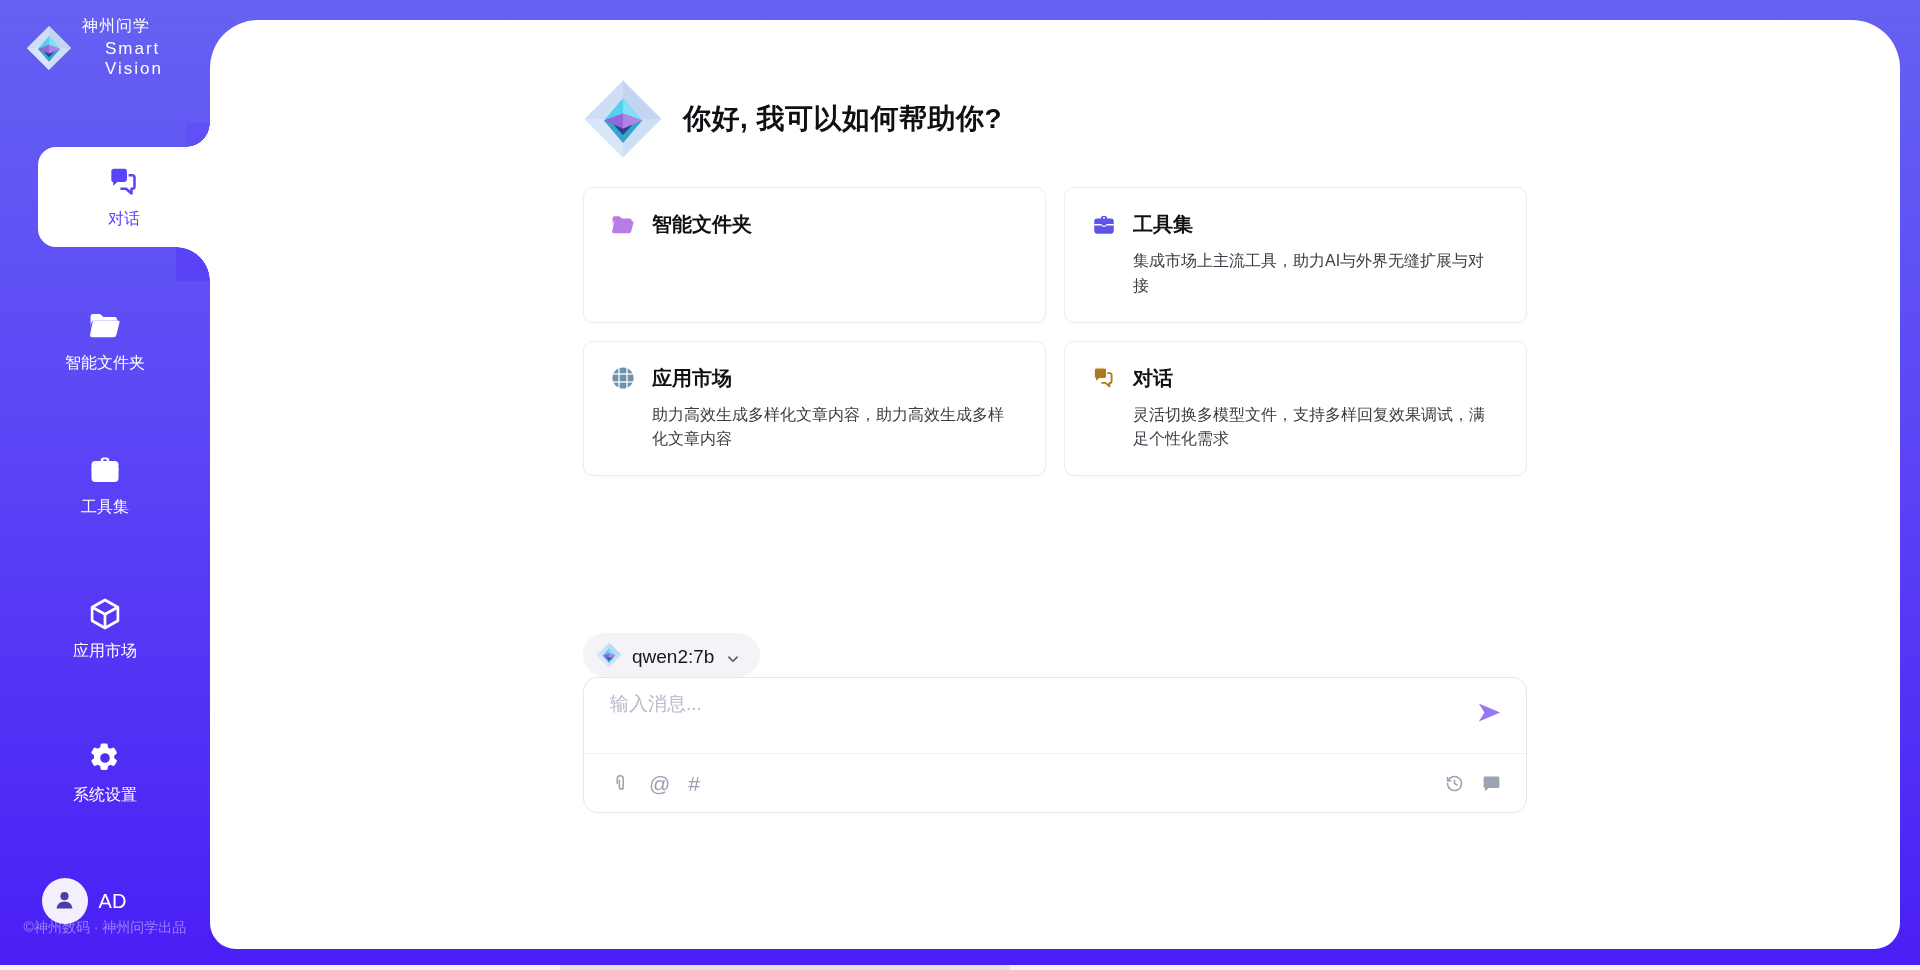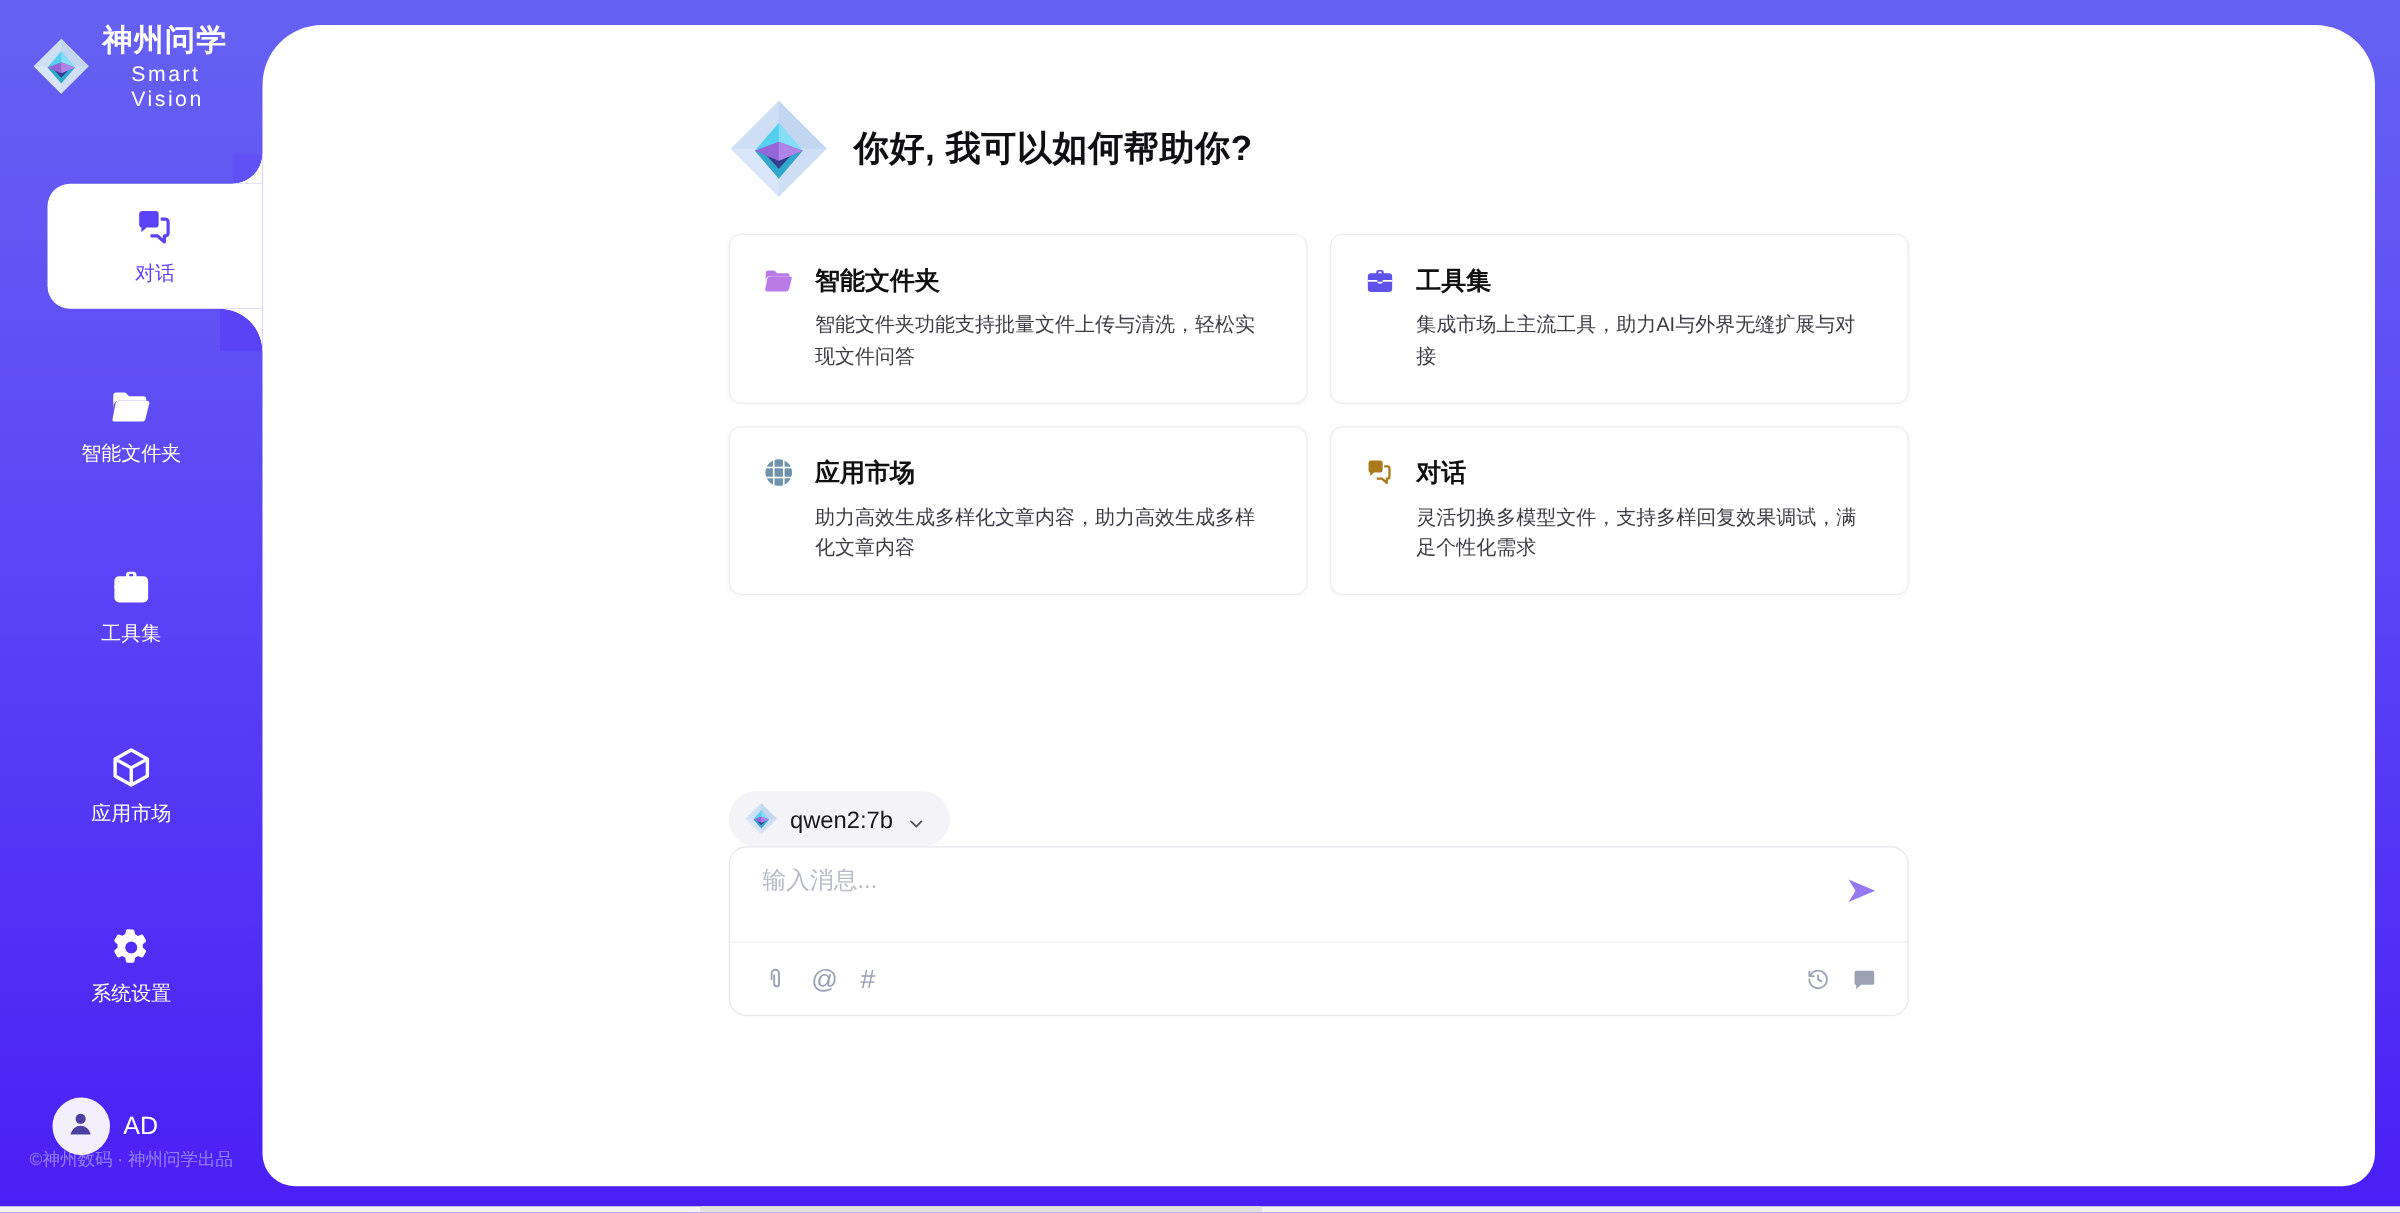--- a/index.html
+++ b/index.html
@@ -12,21 +12,21 @@
     background:#fff; border-radius:48px 48px 26px 26px; z-index:1; overflow:hidden; }
 
   
   .hscrollbar { position:absolute; left:0; right:0; bottom:0; height:5px; background:#f4f4f4; z-index:5; }
   .hscrollbar .thumb { position:absolute; left:560px; width:450px; top:0; bottom:0; background:#e1e1e1; border-radius:3px; }
 
   
   .sidebar { position:absolute; left:0; top:0; bottom:0; width:210px; z-index:2; }
   .brand { display:flex; align-items:center; gap:10px; padding:16px 0 0 26px; }
   .brand-diamond { width:46px; height:46px; flex:0 0 auto; }
-  .brand-name { color:#fff; font-size:24px; font-weight:bold; letter-spacing:1px; }
+  .brand-name { color:#fff; font-size:16px; font-weight:normal; letter-spacing:1px; }
   .brand-sub { color:#fff; font-size:17px; letter-spacing:2px; margin-top:2px;margin-left:23px; }
 
   .nav { position:absolute; top:147px; left:0; width:210px; display:flex; flex-direction:column; gap:44px; }
   .nav-item { height:100px; display:flex; flex-direction:column; align-items:center; justify-content:center;
     gap:9px; color:#fff; cursor:pointer; }
   .nav-item .nav-icon { width:36px; height:36px; }
   .nav-item .nav-icon svg { width:100%; height:100%; display:block; }
   .nav-label { font-size:16px; }
   .nav-item.active { position:relative; margin-left:38px; width:172px; background:#fff;
     border-radius:18px 0 0 18px; color:#5b43f7; }
@@ -186,21 +186,20 @@
         <div class="card">
     <div class="card-head">
       <span class="card-icon" style="color: rgb(185, 124, 230); display: block;">
               <svg viewBox="0 0 24 24" fill="currentColor">
                 <path d="M2.4 14V5.6A1.6 1.6 0 0 1 4 4h4.2c.4 0 .8.16 1.1.45L10.9 6h7.5A1.6 1.6 0 0 1 20 7.6v.8H5.6a3.1 3.1 0 0 0-3 2.3z"></path>
                 <path d="M3.2 19.5a1.2 1.2 0 0 1-1.18-1.43L3.6 10a2 2 0 0 1 1.96-1.6h14.9a1.2 1.2 0 0 1 1.16 1.5l-2 7.9a2.2 2.2 0 0 1-2.13 1.7z"></path>
               </svg>
             </span>
       <span class="card-title">智能文件夹</span>
     </div>
-    <div class="card-desc">智能文件夹功能支持批量文件上传与清洗，轻松实现文件问答</div>
   </div>
         <div class="card">
     <div class="card-head">
       <span class="card-icon" style="color: rgb(95, 82, 232); display: block;">
               <svg viewBox="0 0 24 24" fill="currentColor">
                 <path d="M9.2 5.4a1.8 1.8 0 0 1 1.8-1.8h2a1.8 1.8 0 0 1 1.8 1.8V6h3.7A2.5 2.5 0 0 1 21 8.5v8.9a2.6 2.6 0 0 1-2.6 2.6H5.6A2.6 2.6 0 0 1 3 17.4V8.5A2.5 2.5 0 0 1 5.5 6h3.7zm1.7.6h2.2v-.7a.5.5 0 0 0-.5-.5h-1.2a.5.5 0 0 0-.5.5z"></path>
                 <path fill="#fff" d="M3 11h7v1.6a1 1 0 0 0 1 1h2a1 1 0 0 0 1-1V11h7v1.4H3z"></path>
               </svg>
             </span>
       <span class="card-title">工具集</span>

